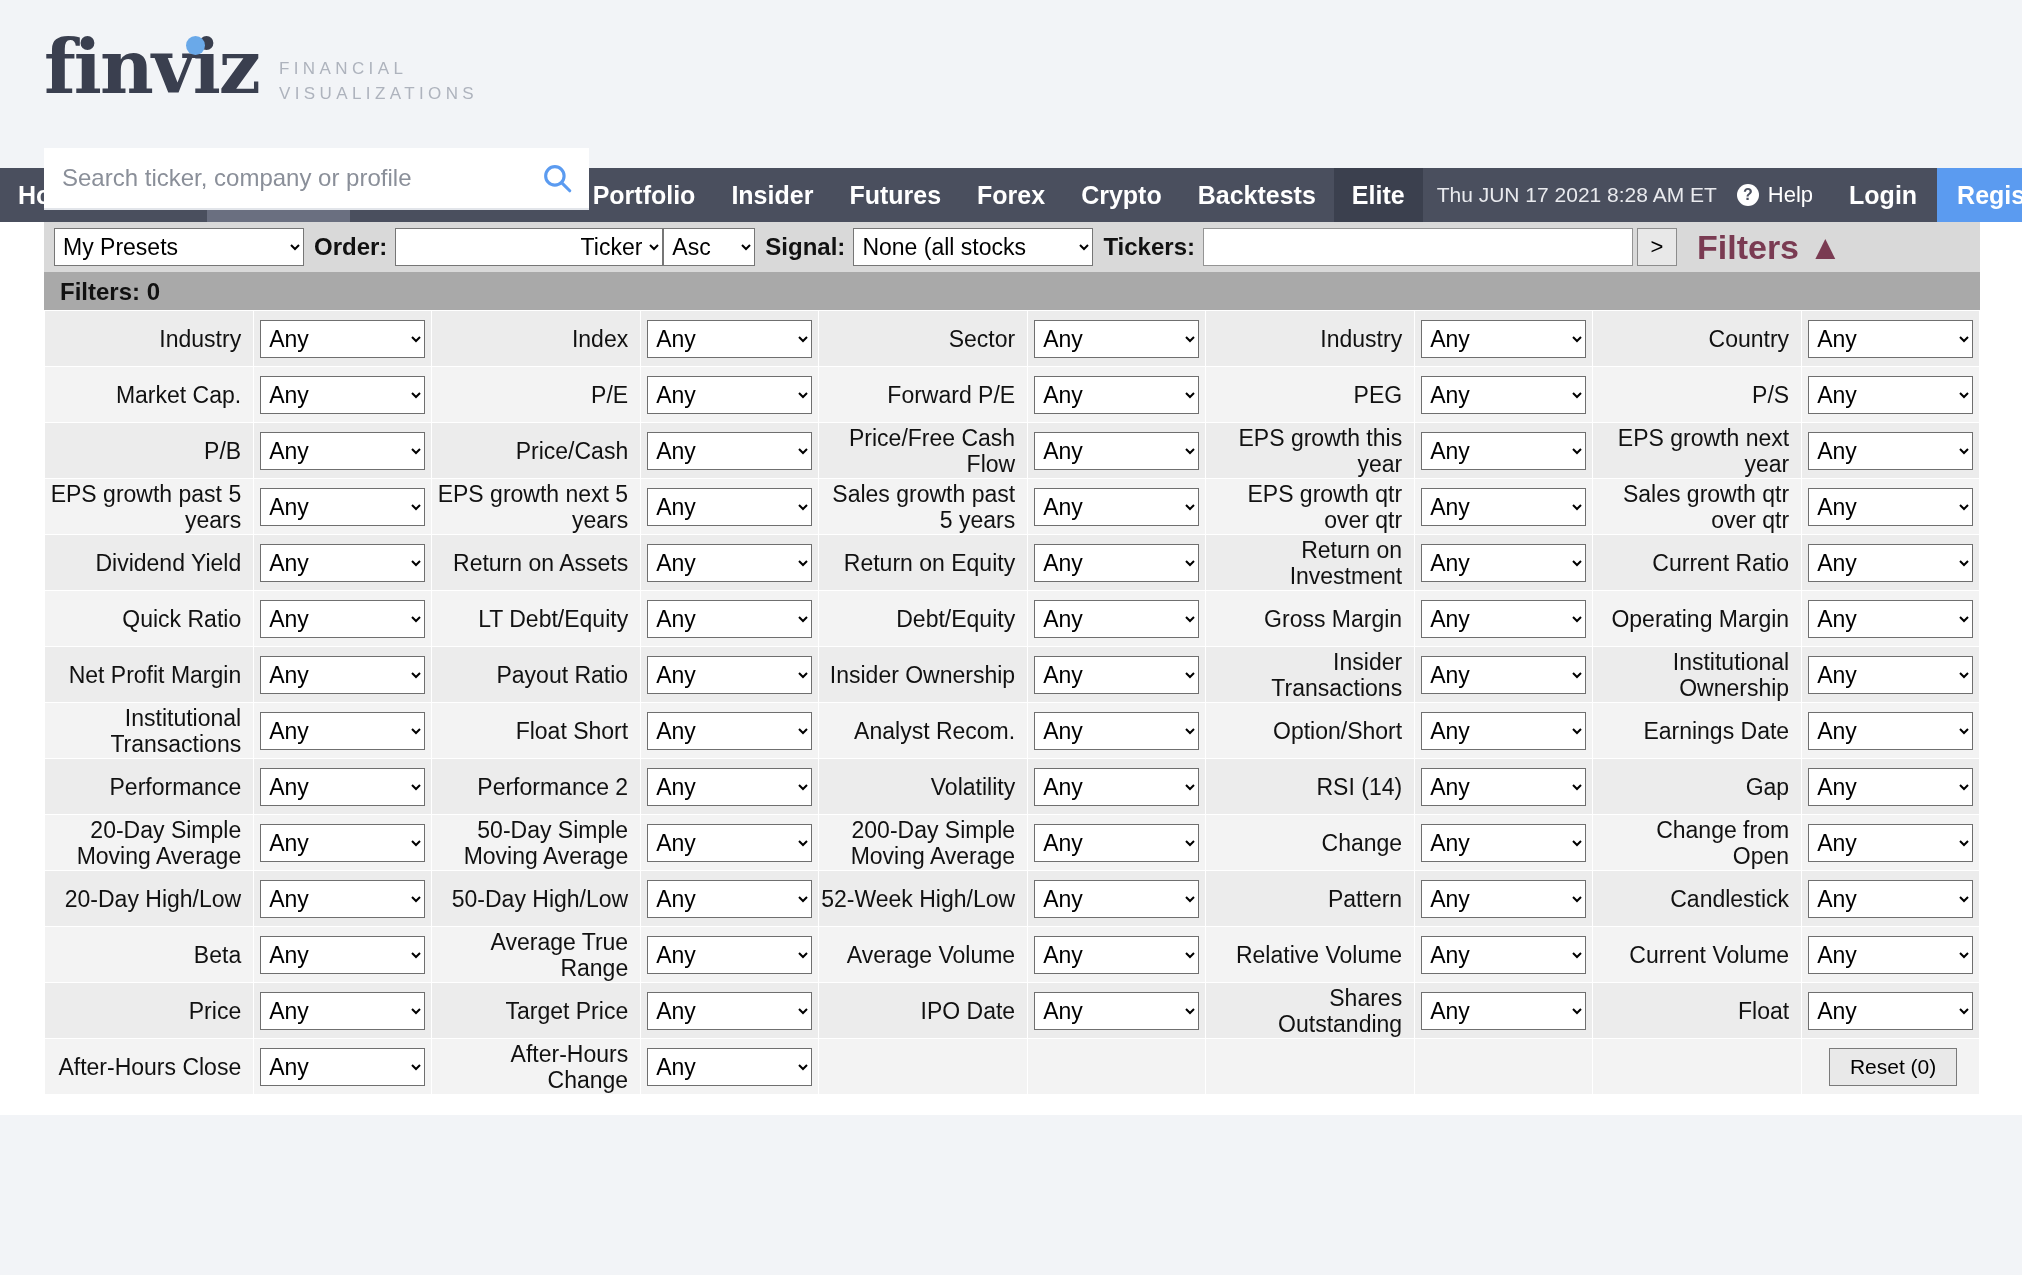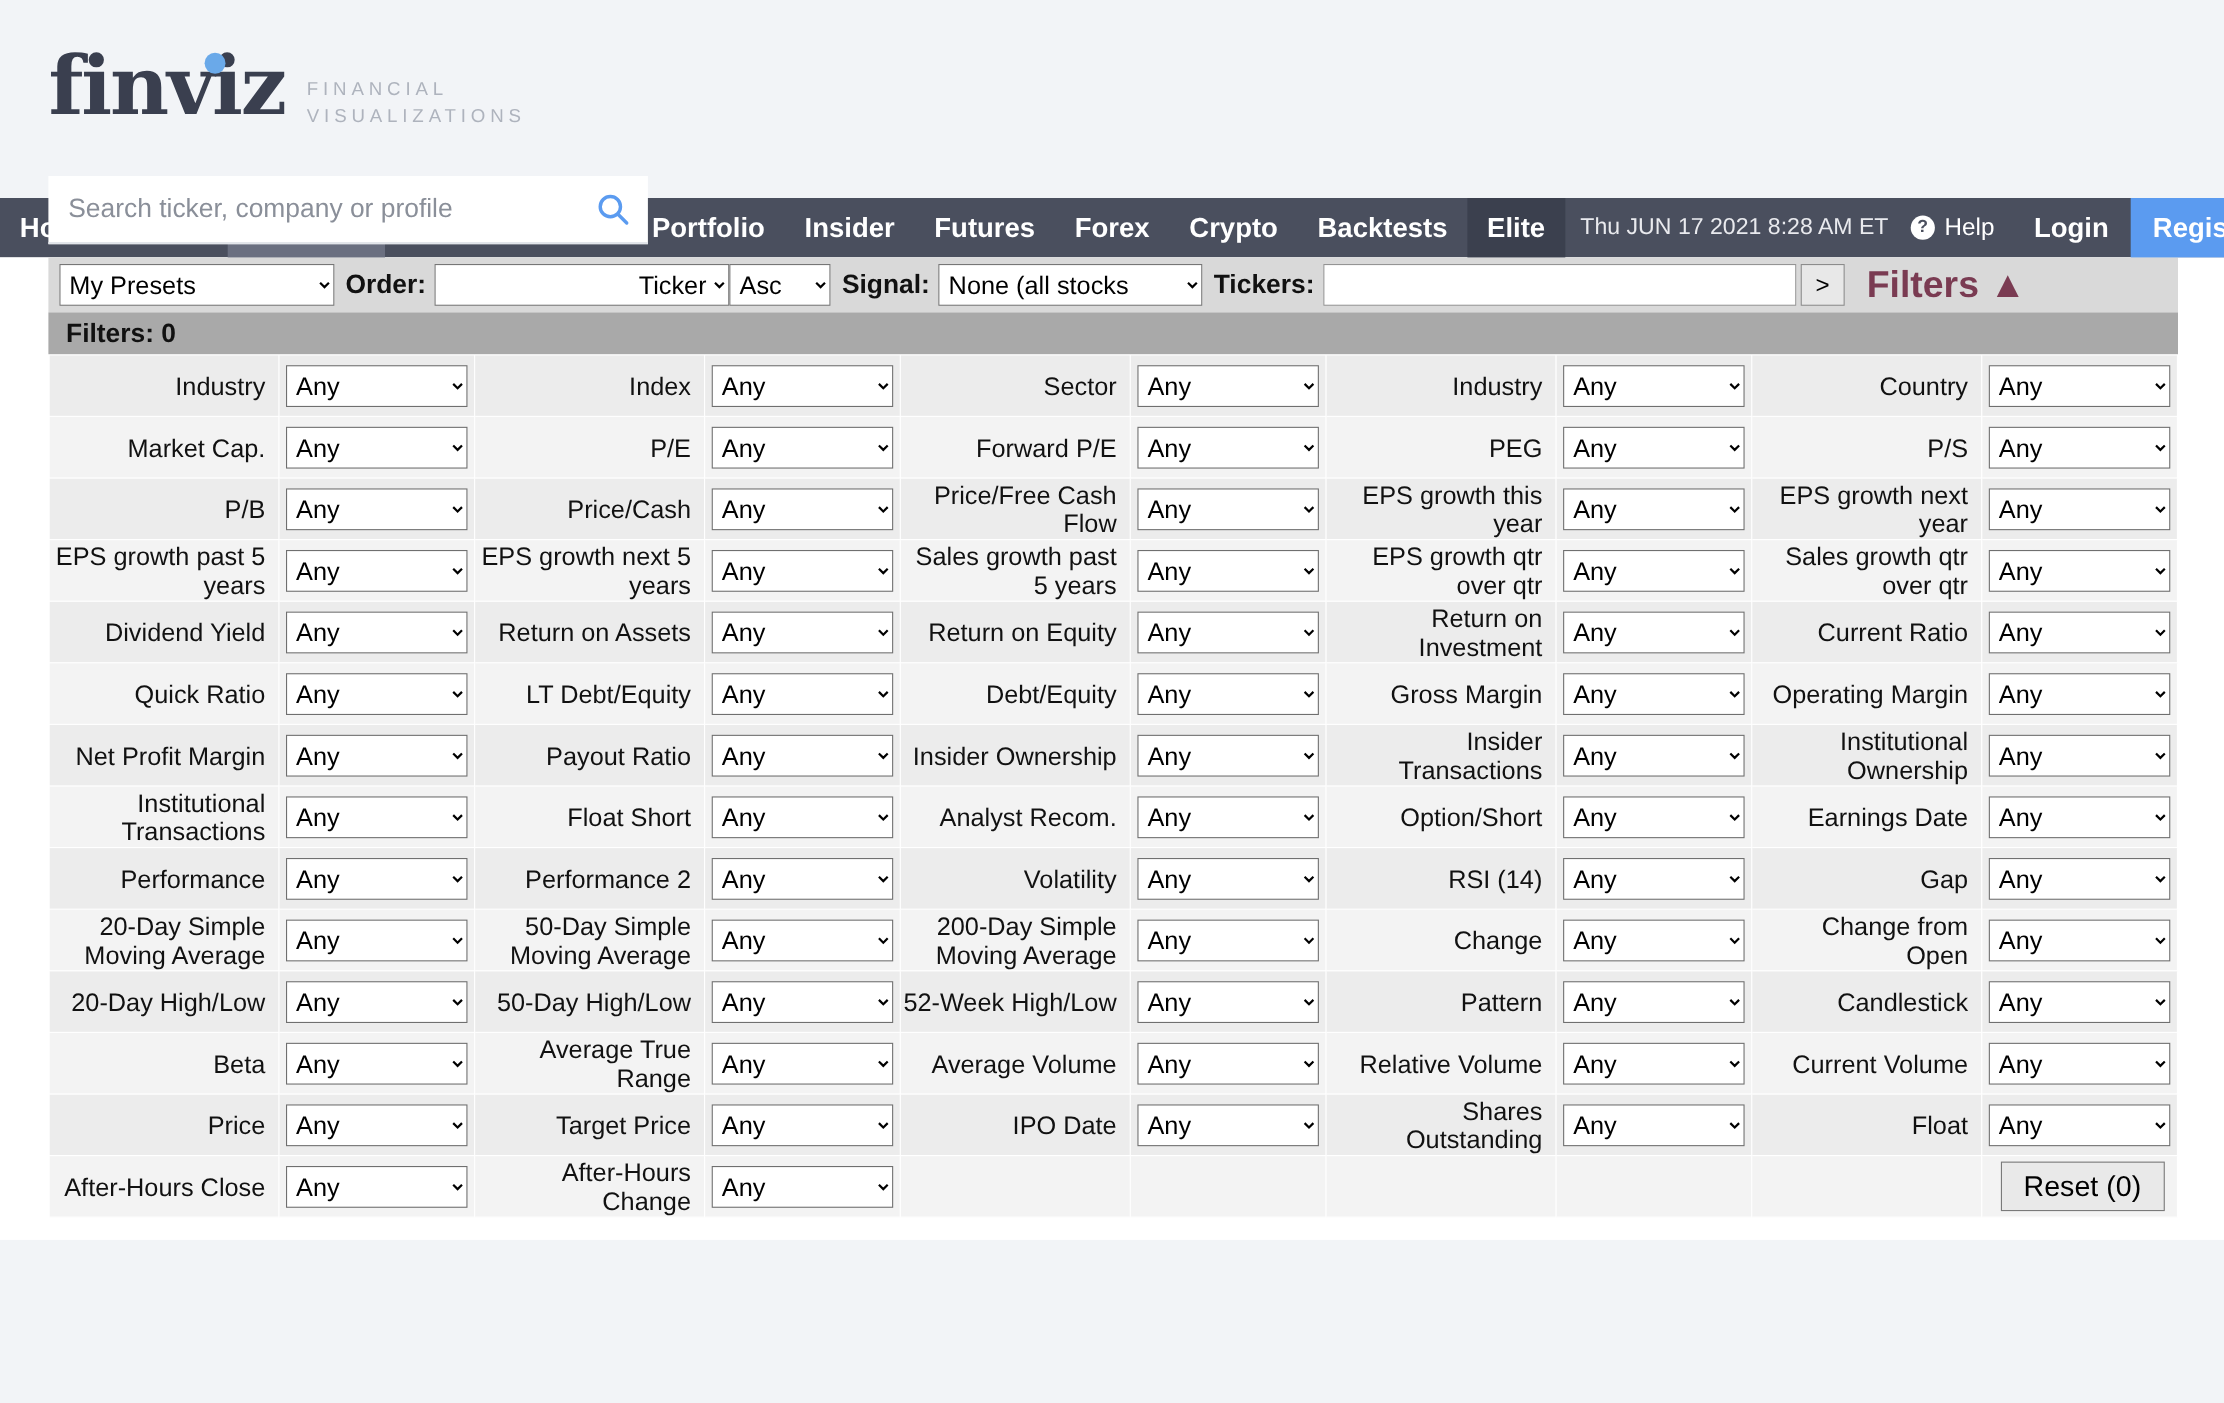--- a/index.html
+++ b/index.html
@@ -9,21 +9,20 @@
     background: #f2f4f7;
     font-family: "Liberation Sans", sans-serif;
     overflow: hidden;
   }
 
   
   .top {
     height: 168px;
     background: #f2f4f7;
     position: relative;
-    margin-top: 12px;
   }
   .logo-wrap {
     position: absolute;
     left: 44px; top: 30px;
     display: flex;
     align-items: flex-start;
   }
   .logo-text {
     font-family: "DejaVu Serif", serif;
     font-weight: 700;
@@ -263,21 +262,21 @@
     font-size: 23px;
     font-family: "Liberation Sans", sans-serif;
     border: 1px solid #6f6f6f;
     background: #fff;
     color: #000;
     padding: 0 4px;
   }
   .reset-cell { text-align: center; }
   .reset-btn {
     font-family: "Liberation Sans", sans-serif;
-    font-size: 26px;
+    font-size: 21px;
     padding: 6px 20px;
     background: #e9e9e9;
     border: 1px solid #7a7a7a;
     color: #000;
     cursor: pointer;
   }
   .bottom-pad { height: 20px; background: #fff; }
 </style>
 </head>
 <body>

